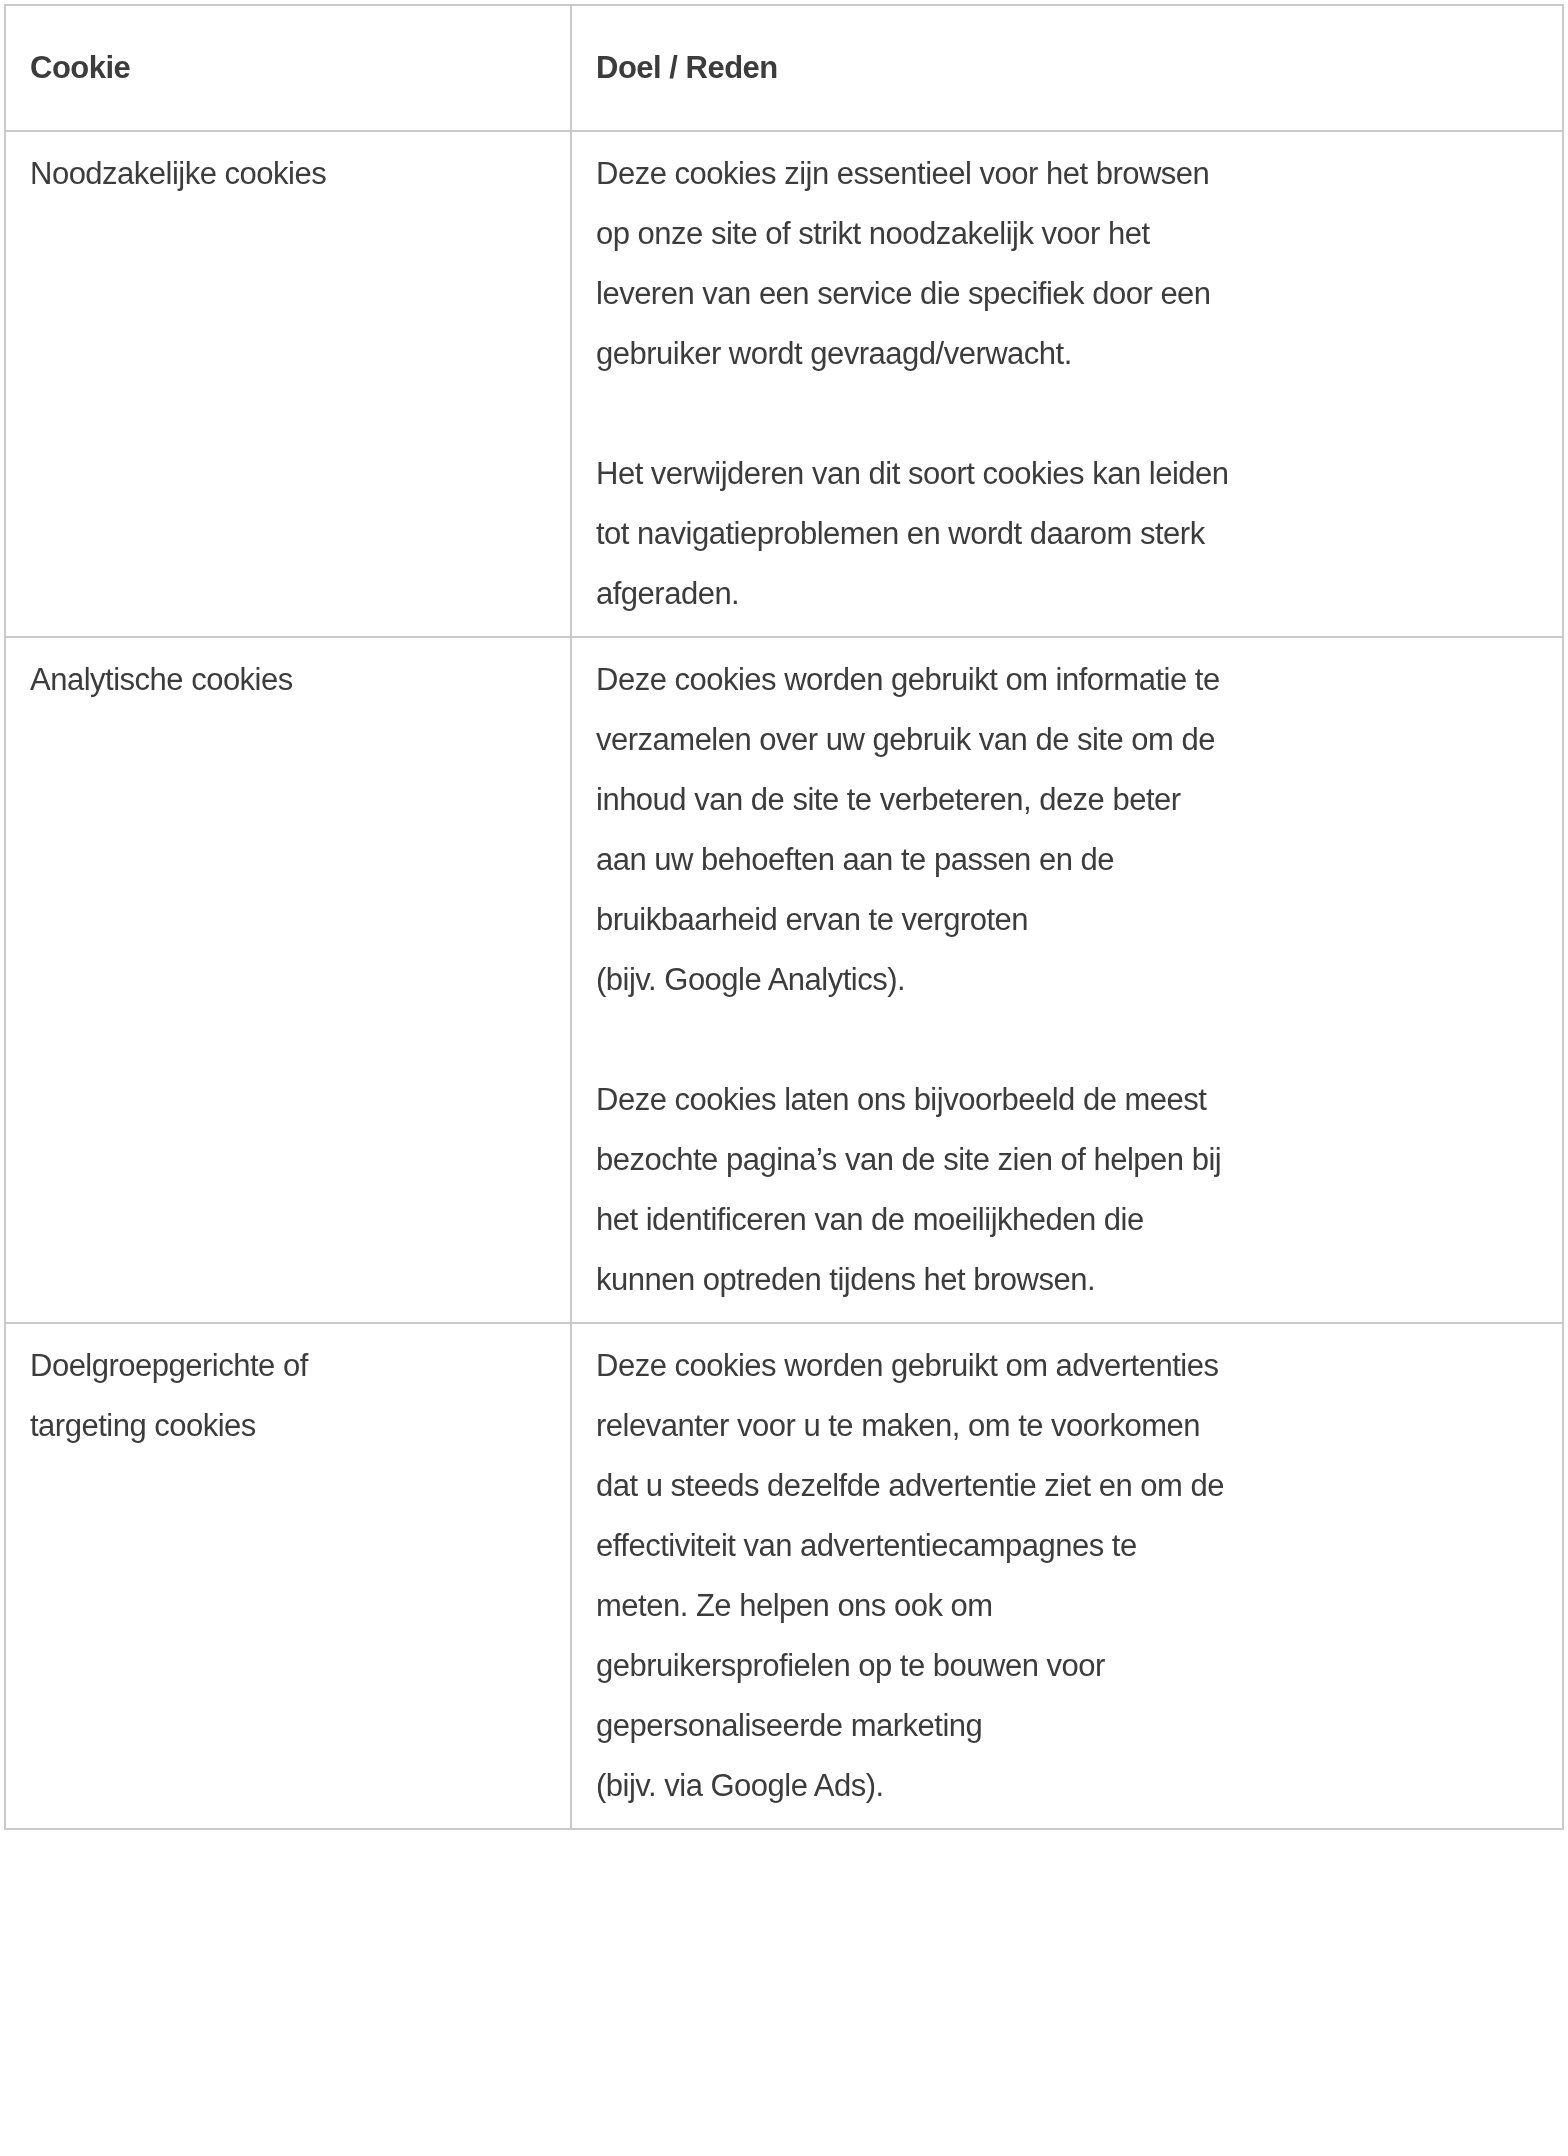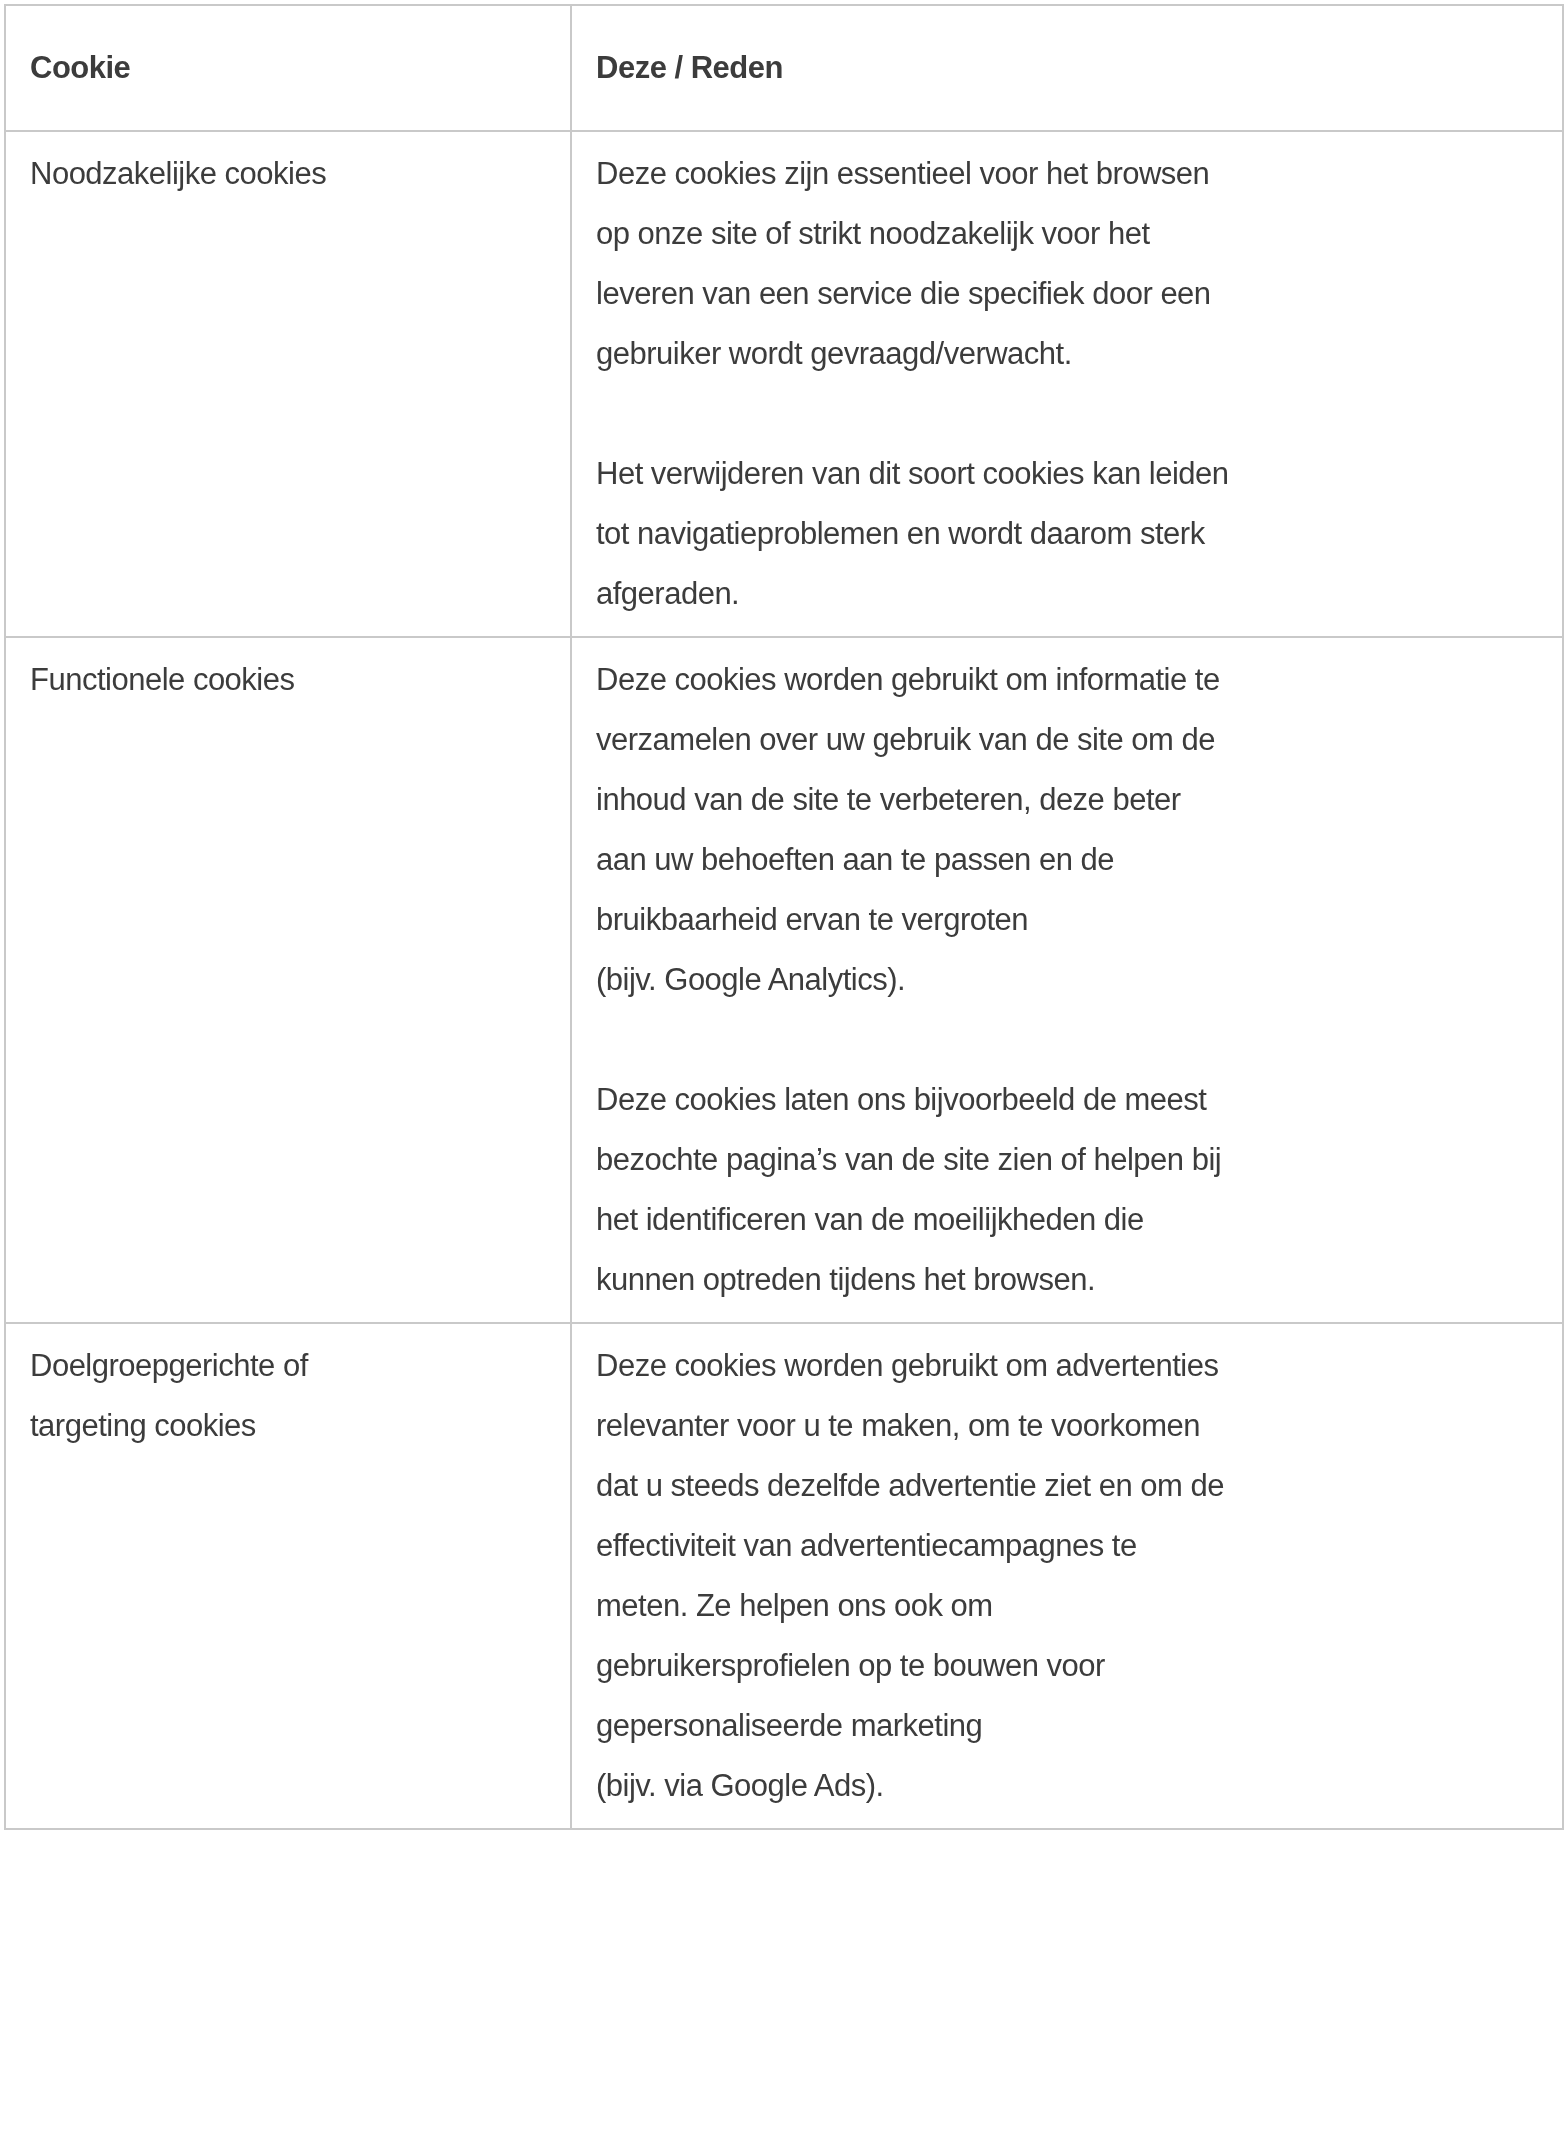--- a/index.html
+++ b/index.html
@@ -43,37 +43,37 @@
 <body style="background: rgb(255, 255, 255);">
 
 <table class="cookies-table">
   <colgroup>
     <col class="col-cookie">
     <col class="col-doel">
   </colgroup>
   <thead>
     <tr>
       <th>Cookie</th>
-      <th>Deze / Reden</th>
+      <th>Doel / Reden</th>
     </tr>
   </thead>
   <tbody>
     <tr>
       <td>Noodzakelijke cookies</td>
       <td>Deze cookies zijn essentieel voor het browsen
 op onze site of strikt noodzakelijk voor het
 leveren van een service die specifiek door een
 gebruiker wordt gevraagd/verwacht.
 
 Het verwijderen van dit soort cookies kan leiden
 tot navigatieproblemen en wordt daarom sterk
 afgeraden.</td>
     </tr>
     <tr>
-      <td>Functionele cookies</td>
+      <td>Analytische cookies</td>
       <td>Deze cookies worden gebruikt om informatie te
 verzamelen over uw gebruik van de site om de
 inhoud van de site te verbeteren, deze beter
 aan uw behoeften aan te passen en de
 bruikbaarheid ervan te vergroten
 (bijv. Google Analytics).
 
 Deze cookies laten ons bijvoorbeeld de meest
 bezochte pagina’s van de site zien of helpen bij
 het identificeren van de moeilijkheden die

